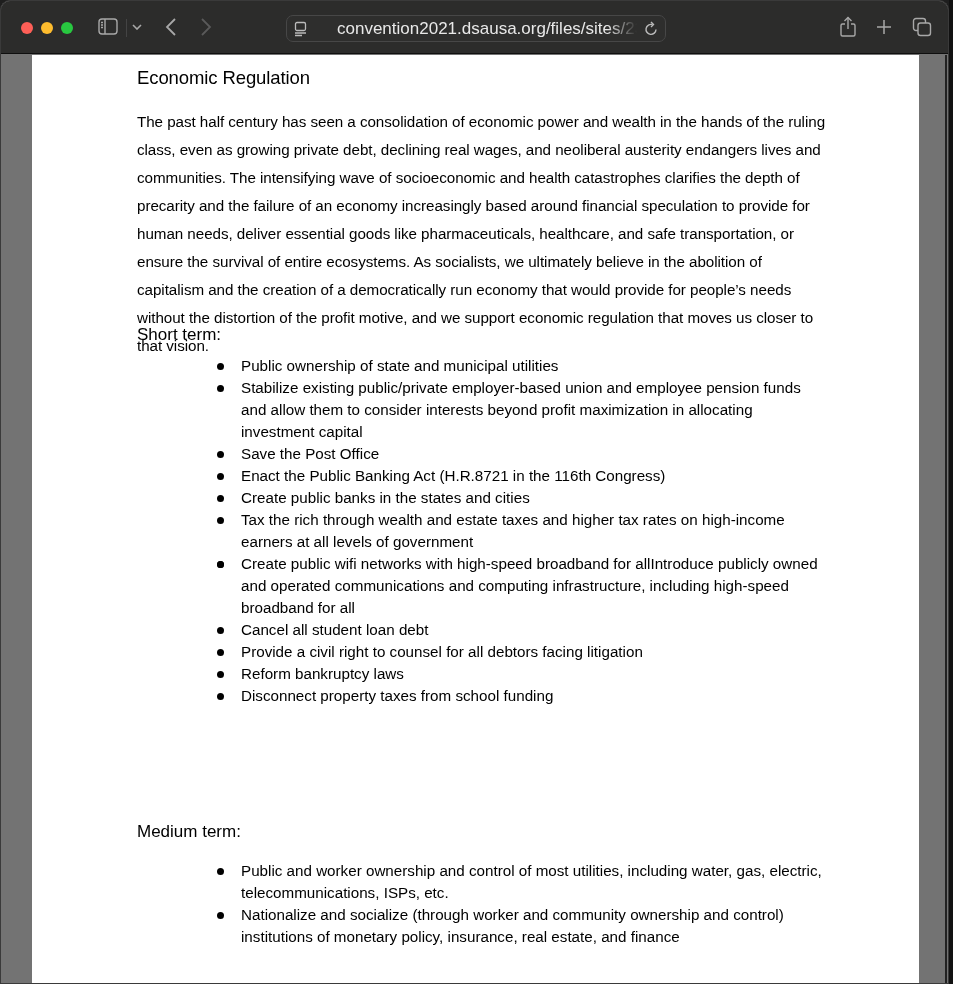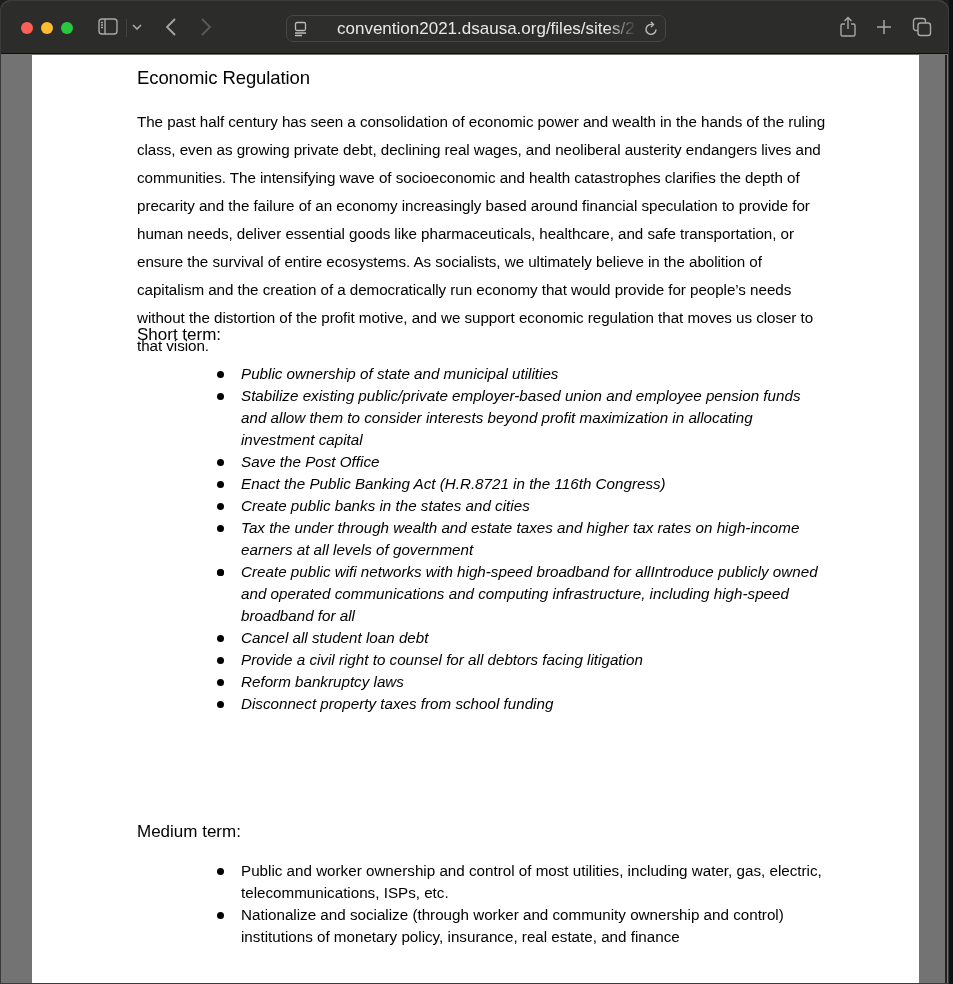--- a/index.html
+++ b/index.html
@@ -140,27 +140,27 @@
       </svg>
     </span>
   </div>
 
   <div class="page">
     <div class="doc">
       <h1 class="heading">Economic Regulation</h1>
       <p class="intro">The past half century has seen a consolidation of economic power and wealth in the hands of the ruling class, even as growing private debt, declining real wages, and neoliberal austerity endangers lives and communities. The intensifying wave of socioeconomic and health catastrophes clarifies the depth of precarity and the failure of an economy increasingly based around financial speculation to provide for human needs, deliver essential goods like pharmaceuticals, healthcare, and safe transportation, or ensure the survival of entire ecosystems.  As socialists, we ultimately believe in the abolition of capitalism and the creation of a democratically run economy that would provide for people’s needs without the distortion of the profit motive, and we support economic regulation that moves us closer to that vision.</p>
 
       <div class="section-label" style="top:270px;">Short term:</div>
-      <ul class="list" style="top:308px;font-style:italic;">
+      <ul class="list" style="top:300px;">
         <li><span class="bullet"></span><span>Public ownership of state and municipal utilities</span></li>
         <li><span class="bullet"></span><span>Stabilize existing public/private employer-based union and employee pension funds and allow them to consider interests beyond profit maximization in allocating investment capital</span></li>
         <li><span class="bullet"></span><span>Save the Post Office</span></li>
         <li><span class="bullet"></span><span>Enact the Public Banking Act (H.R.8721 in the 116th Congress)</span></li>
         <li><span class="bullet"></span><span>Create public banks in the states and cities</span></li>
-        <li><span class="bullet"></span><span>Tax the under through wealth and estate taxes and higher tax rates on high-income earners at all levels of government</span></li>
+        <li><span class="bullet"></span><span>Tax the rich through wealth and estate taxes and higher tax rates on high-income earners at all levels of government</span></li>
         <li><span class="bullet"></span></li>
         <li><span class="bullet"></span><span>Create public wifi networks with high-speed broadband for allIntroduce publicly owned and operated communications and computing infrastructure, including high-speed broadband for all</span></li>
         <li><span class="bullet"></span><span>Cancel all student loan debt</span></li>
         <li><span class="bullet"></span><span>Provide a civil right to counsel for all debtors facing litigation</span></li>
         <li><span class="bullet"></span><span>Reform bankruptcy laws</span></li>
         <li><span class="bullet"></span><span>Disconnect property taxes from school funding</span></li>
       </ul>
 
       <div class="section-label" style="top:767px;">Medium term:</div>
       <ul class="list" style="top:805px;">

